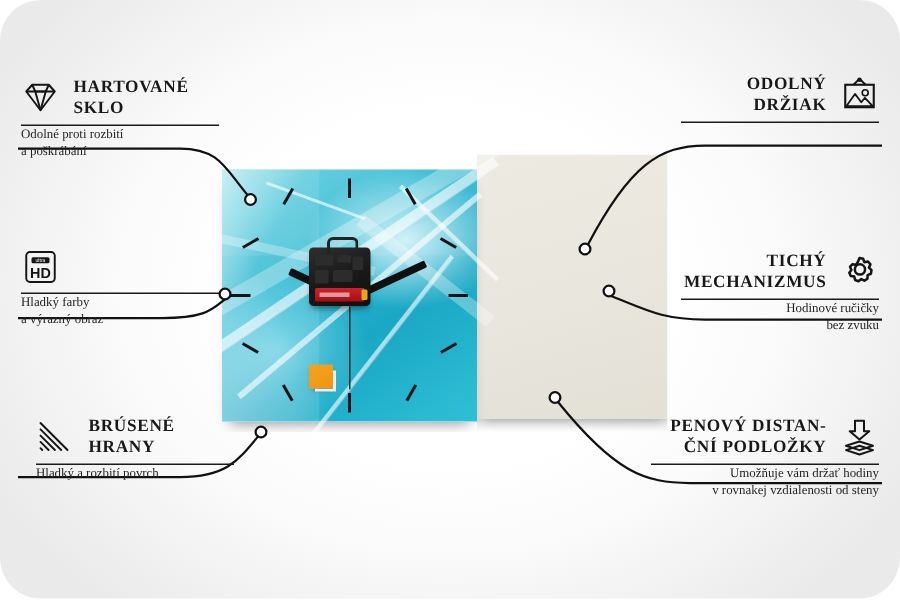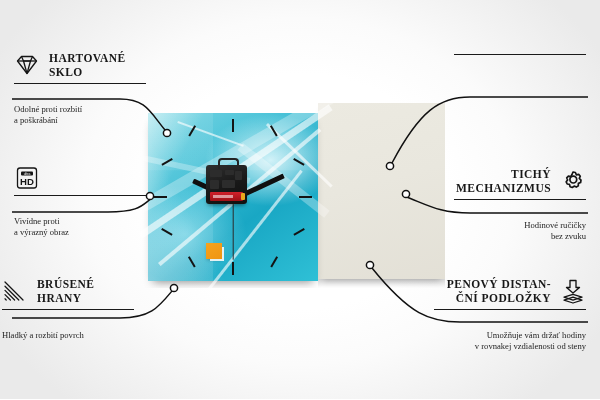--- a/index.html
+++ b/index.html
@@ -6,20 +6,21 @@
   body{
     width:600px;height:400px;overflow:hidden;
     font-family:"Liberation Serif", serif;
     background:#ffffff;
   }
   .stage{
     position:relative;width:600px;height:399px;
     background:
       radial-gradient(ellipse 58% 70% at 50% 48%, #ffffff 0%, #ffffff 42%, #fbfbfb 62%, #f2f2f2 82%, #eaeaea 100%);
     overflow:hidden;
+    border-radius:27px;
   }
 
   
   .wires{position:absolute;left:0;top:0;width:600px;height:400px;pointer-events:none;}
 
   
   .feat{position:absolute;}
   .feat .row{display:flex;align-items:flex-start;gap:9px;}
   .feat.left .row{justify-content:flex-start;}
   .feat.right .row{justify-content:flex-end;}
@@ -28,21 +29,21 @@
     font-weight:bold;font-size:11.5px;line-height:13.5px;
     letter-spacing:.45px;color:#181818;text-transform:uppercase;
     white-space:pre-line;
   }
   .feat.left .ttl{text-align:left;}
   .feat.right .ttl{text-align:right;}
   .rule{height:1px;background:#1a1a1a;margin-top:4px;}
   .sub{
     font-family:"Liberation Serif", serif;
     font-size:8.6px;line-height:11px;color:#242424;
-    margin-top:20px;white-space:pre-line;
+    margin-top:0;white-space:pre-line;
   }
   .feat.right .sub{text-align:right;}
   .ico{flex:0 0 auto;width:26px;height:26px;display:block;}
 
   
   .photo{
     position:absolute;left:140px;top:103px;width:305px;height:185px;
     overflow:hidden;
   }
   .backdrop{
@@ -195,43 +196,54 @@
   <div class="feat left" style="left:14px;top:165px;width:148px;">
     <div class="row">
       <svg class="ico" viewBox="0 0 26 26">
         <rect x="3.5" y="3" width="19" height="20" rx="2.5" fill="none" stroke="#151515" stroke-width="1.3"></rect>
         <rect x="7" y="6.5" width="12" height="4" rx="1" fill="#151515"></rect>
         <text x="13" y="9.9" font-family="Liberation Sans, sans-serif" font-size="3.4" fill="#ffffff" text-anchor="middle">ultra</text>
         <text x="13" y="20" font-family="Liberation Sans, sans-serif" font-size="9.6" font-weight="bold" fill="#151515" text-anchor="middle">HD</text>
       </svg>
     </div>
     <div class="rule" style="width:132px;"></div>
-    <div class="sub">Vivídne proti
+    <div class="sub">Hladký farby
 a výrazný obraz</div>
   </div>
 
-  <div class="feat left" style="left:2px;top:278px;width:148px;">
+  <div class="feat left" style="left:24px;top:278px;width:148px;">
     <div class="row">
       <svg class="ico" viewBox="0 0 26 26">
         <g stroke="#151515" stroke-width="1.25" stroke-linecap="round">
           <path d="M3,4 L21,22"></path>
             <path d="M3,8.2 L16.8,22"></path>
             <path d="M3,12.4 L12.6,22"></path>
           <path d="M3,16.6 L8.4,22"></path>
             <path d="M3,20.8 L4.2,22"></path>
         </g>
       </svg>
       <div class="ttl">BRÚSENÉ
 HRANY</div>
     </div>
     <div class="rule" style="width:132px;"></div>
     <div class="sub">Hladký a rozbití povrch</div>
   </div>
 
   <div class="feat right" style="left:438px;top:50px;width:148px;">
+    <div class="row">
+      <div class="ttl">ODOLNÝ
+DRŽIAK</div>
+      <svg class="ico" viewBox="0 0 26 26">
+        <path d="M13,2.5 L9,6.5 M13,2.5 L17,6.5" fill="none" stroke="#151515" stroke-width="1.2"></path>
+        <circle cx="13" cy="3.2" r="1.5" fill="#151515"></circle>
+        <rect x="3.5" y="6.5" width="19" height="15" fill="none" stroke="#151515" stroke-width="1.4"></rect>
+        <circle cx="16.8" cy="11.8" r="2" fill="none" stroke="#151515" stroke-width="1.1"></circle>
+        <path d="M4.2,20.8 L10,12.6 L14.2,18.2 L16.6,15.2 L21.8,20.8 Z" fill="none" stroke="#151515" stroke-width="1.2" stroke-linejoin="round"></path>
+      </svg>
+    </div>
     <div class="rule" style="width:132px;margin-left:16px;"></div>
   </div>
 
   <div class="feat right" style="left:418px;top:278px;width:168px;">
     <div class="row">
       <div class="ttl">PENOVÝ DISTAN-
 ČNÍ PODLOŽKY</div>
       <svg class="ico" viewBox="0 0 26 26">
         <path d="M10,2.5 H16 V9.5 H19.5 L13,15 L6.5,9.5 H10 Z" fill="none" stroke="#151515" stroke-width="1.35" stroke-linejoin="round"></path>
         <path d="M13,16.3 L22,19.2 L13,22.1 L4,19.2 Z" fill="none" stroke="#151515" stroke-width="1.3" stroke-linejoin="round"></path>

